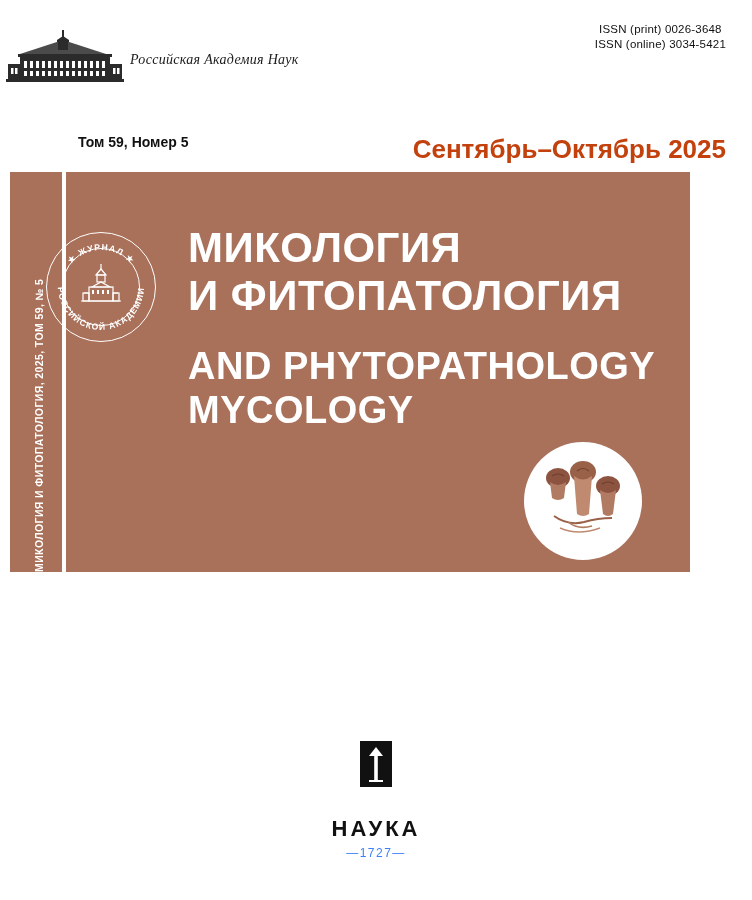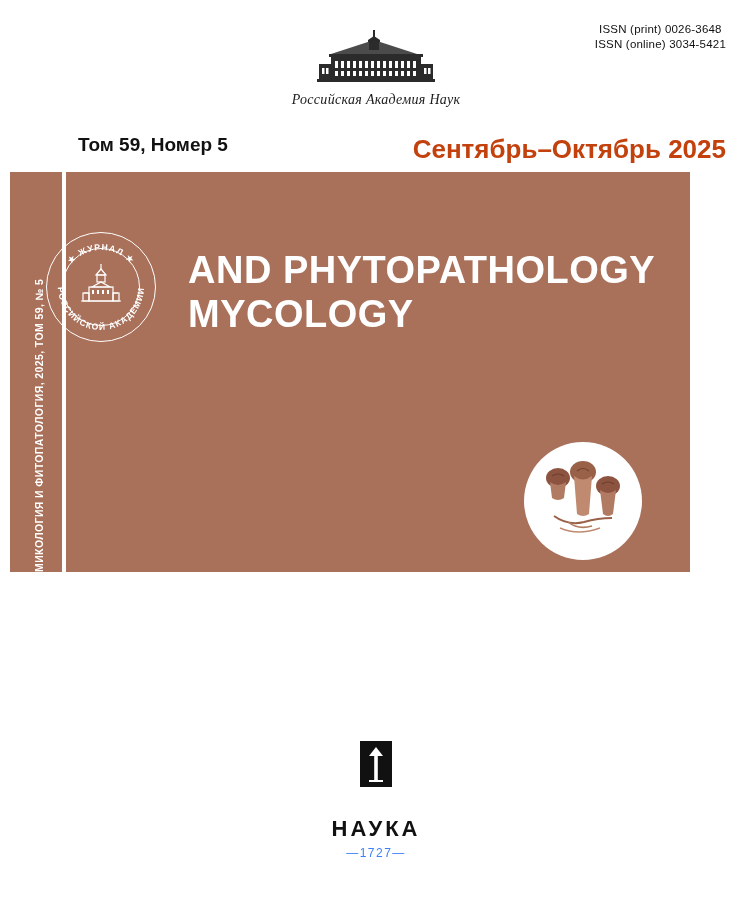--- a/index.html
+++ b/index.html
@@ -28,21 +28,21 @@
     letter-spacing: 0.2px;
   }
 
   
   .academy-emblem {
     position: absolute;
     top: 28px;
     left: 0;
     right: 0;
     display: flex;
-    flex-direction: column;
+    flex-direction: row;
     align-items: center;
   }
   .academy-emblem .ras-building {
     display: block;
   }
   .academy-emblem .ras-caption {
     font-family: "Liberation Serif", serif;
     font-style: italic;
     font-size: 14px;
     color: #1a1a1a;
@@ -56,21 +56,21 @@
     position: absolute;
     top: 134px;
     left: 0;
     right: 0;
     height: 26px;
   }
   .issue-line .volume {
     position: absolute;
     left: 78px;
     top: 0;
-    font-size: 19px;
+    font-size: 14px;
     font-weight: bold;
     color: #111;
   }
   .issue-line .dates {
     position: absolute;
     right: 26px;
     top: 0;
     font-size: 26px;
     font-weight: bold;
     color: #c2410c;
@@ -327,20 +327,24 @@
       <defs>
         <path id="arcTop" d="M 16 57 A 39 39 0 0 1 94 57"></path>
         <path id="arcBottom" d="M 12 55 A 43 43 0 0 0 98 55"></path>
       </defs>
       <text><textPath href="#arcTop" startOffset="50%" text-anchor="middle">★ ЖУРНАЛ ★</textPath></text>
       <text><textPath href="#arcBottom" startOffset="50%" text-anchor="middle">РОССИЙСКОЙ АКАДЕМИИ</textPath></text>
     </svg>
   </div>
 
   <div class="titles">
+    <div class="title-ru">
+      <div>МИКОЛОГИЯ</div>
+      <div>И ФИТОПАТОЛОГИЯ</div>
+    </div>
     <div class="title-en">
       <div>AND PHYTOPATHOLOGY</div>
       <div>MYCOLOGY</div>
     </div>
   </div>
 
   <div class="mushroom-medallion">
     <svg width="118" height="118" viewBox="0 0 118 118">
       <g>
 

